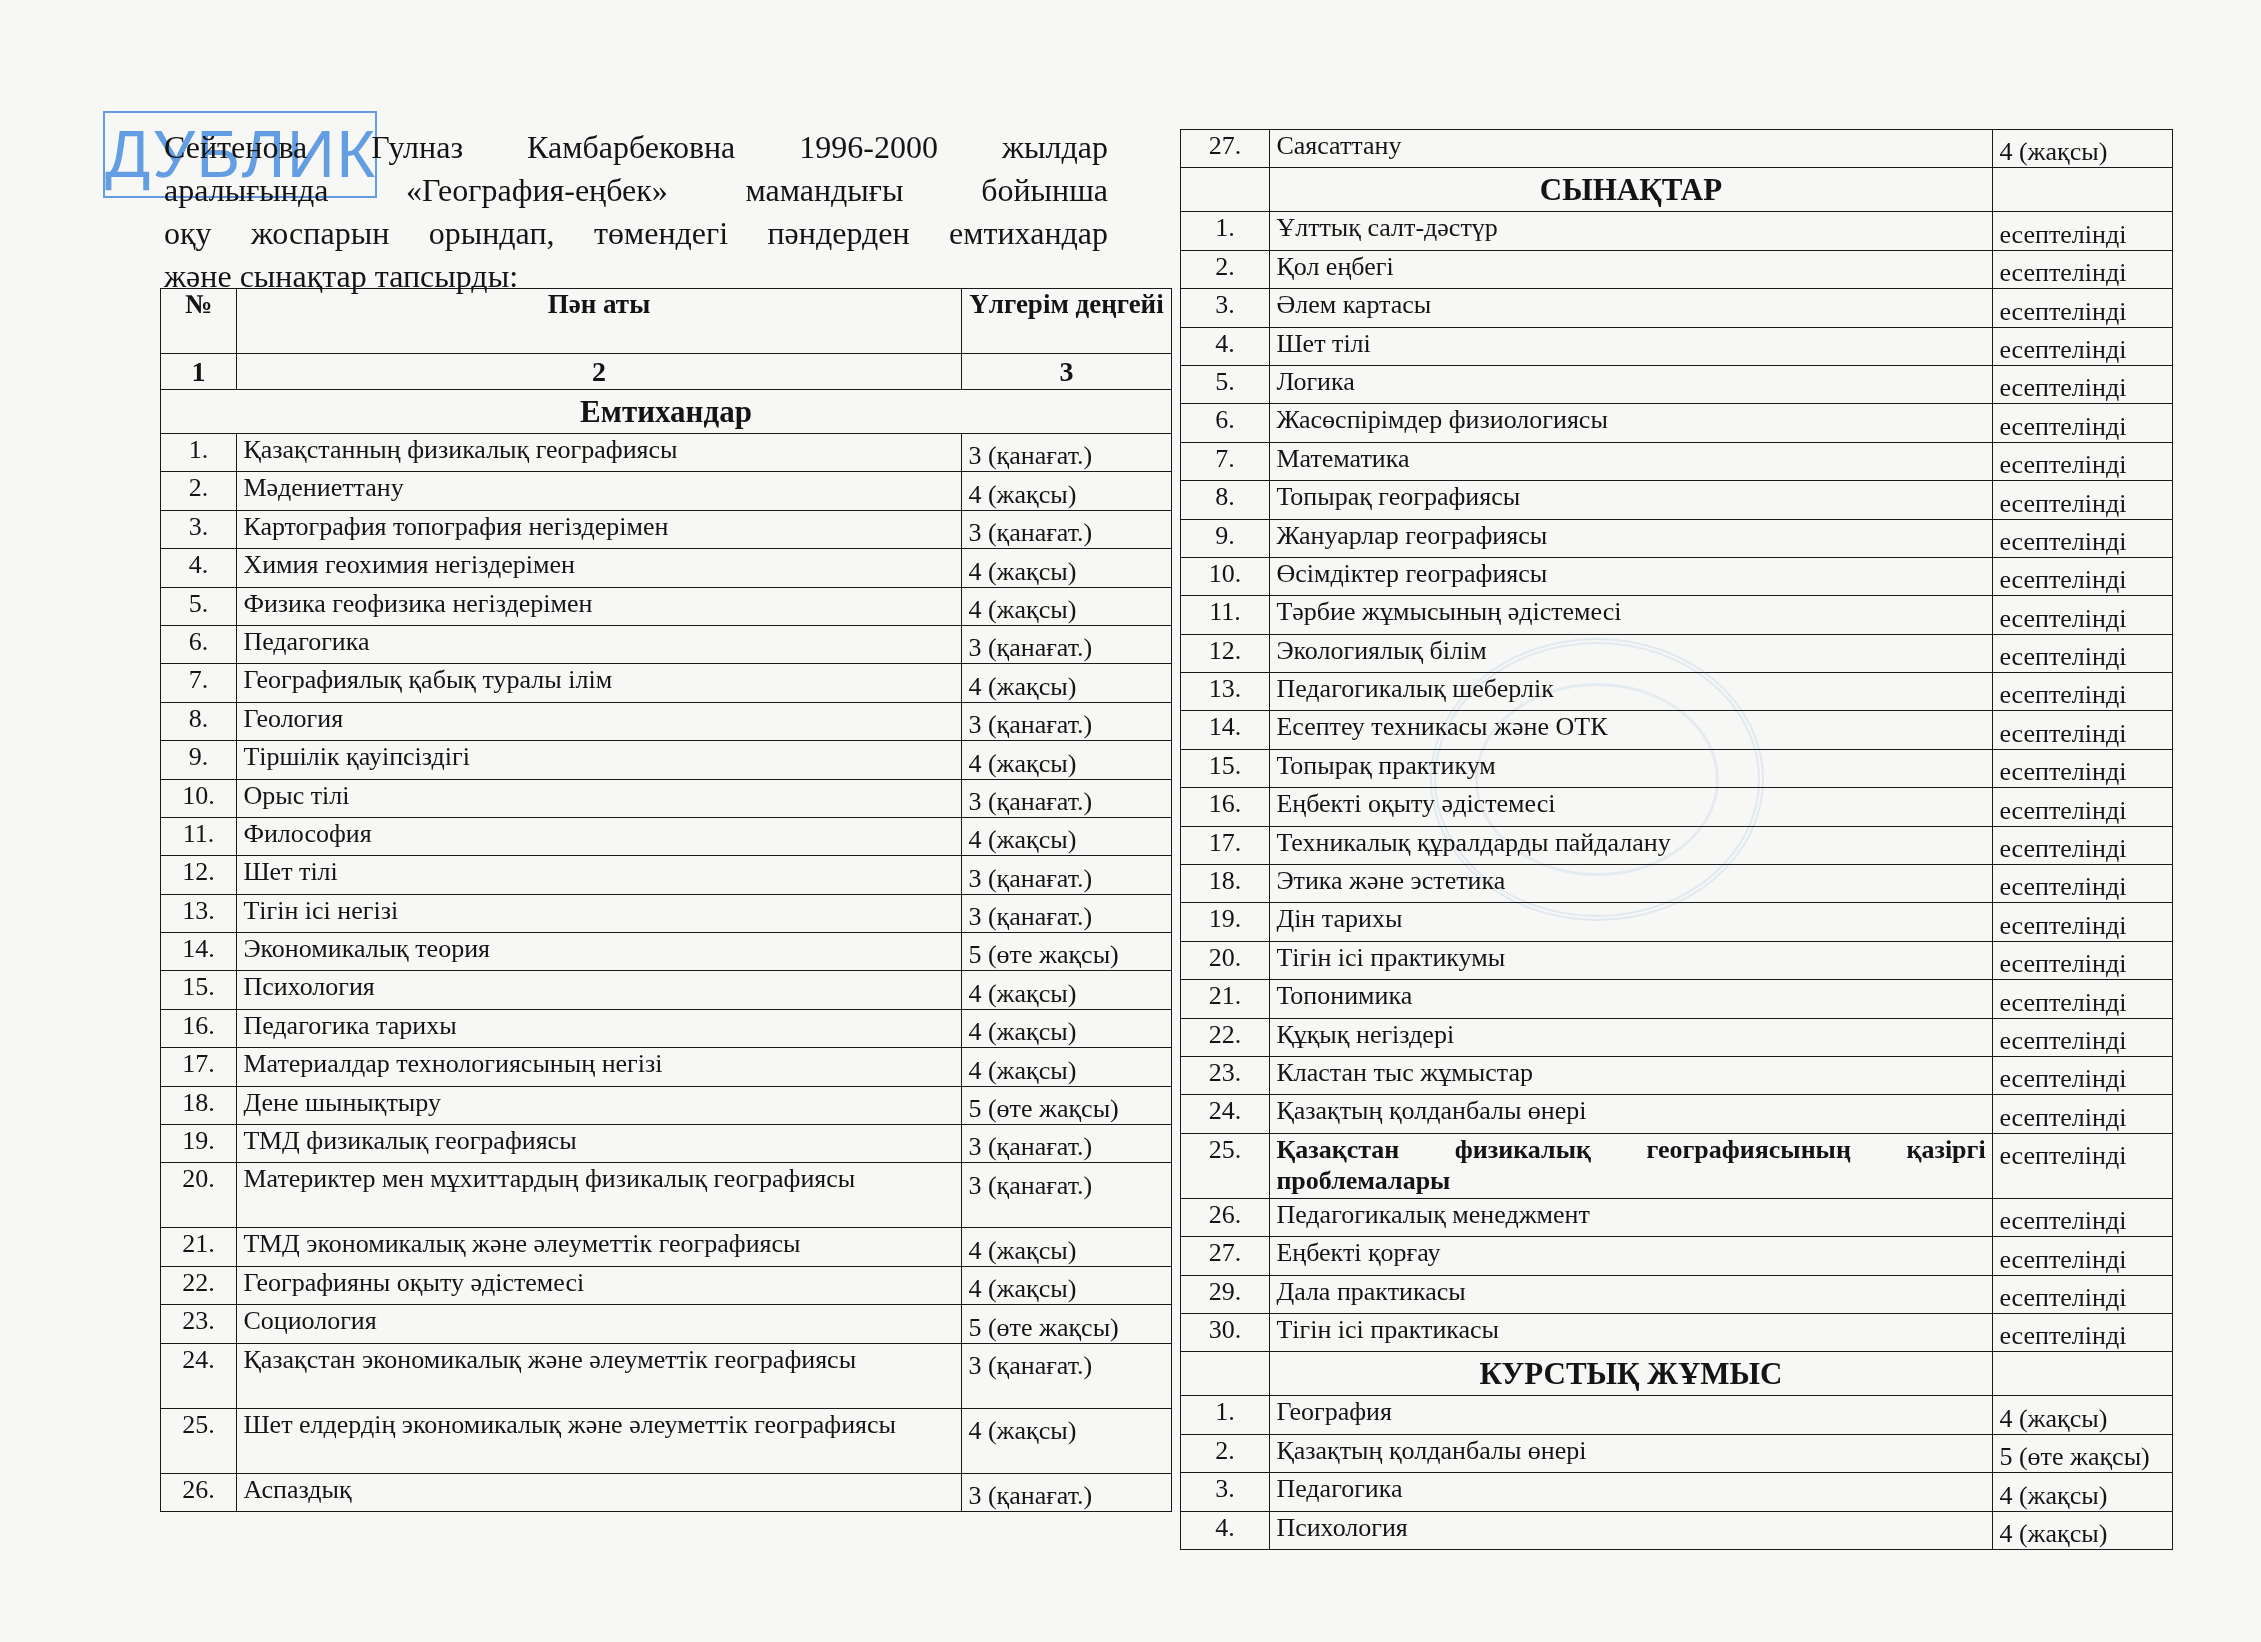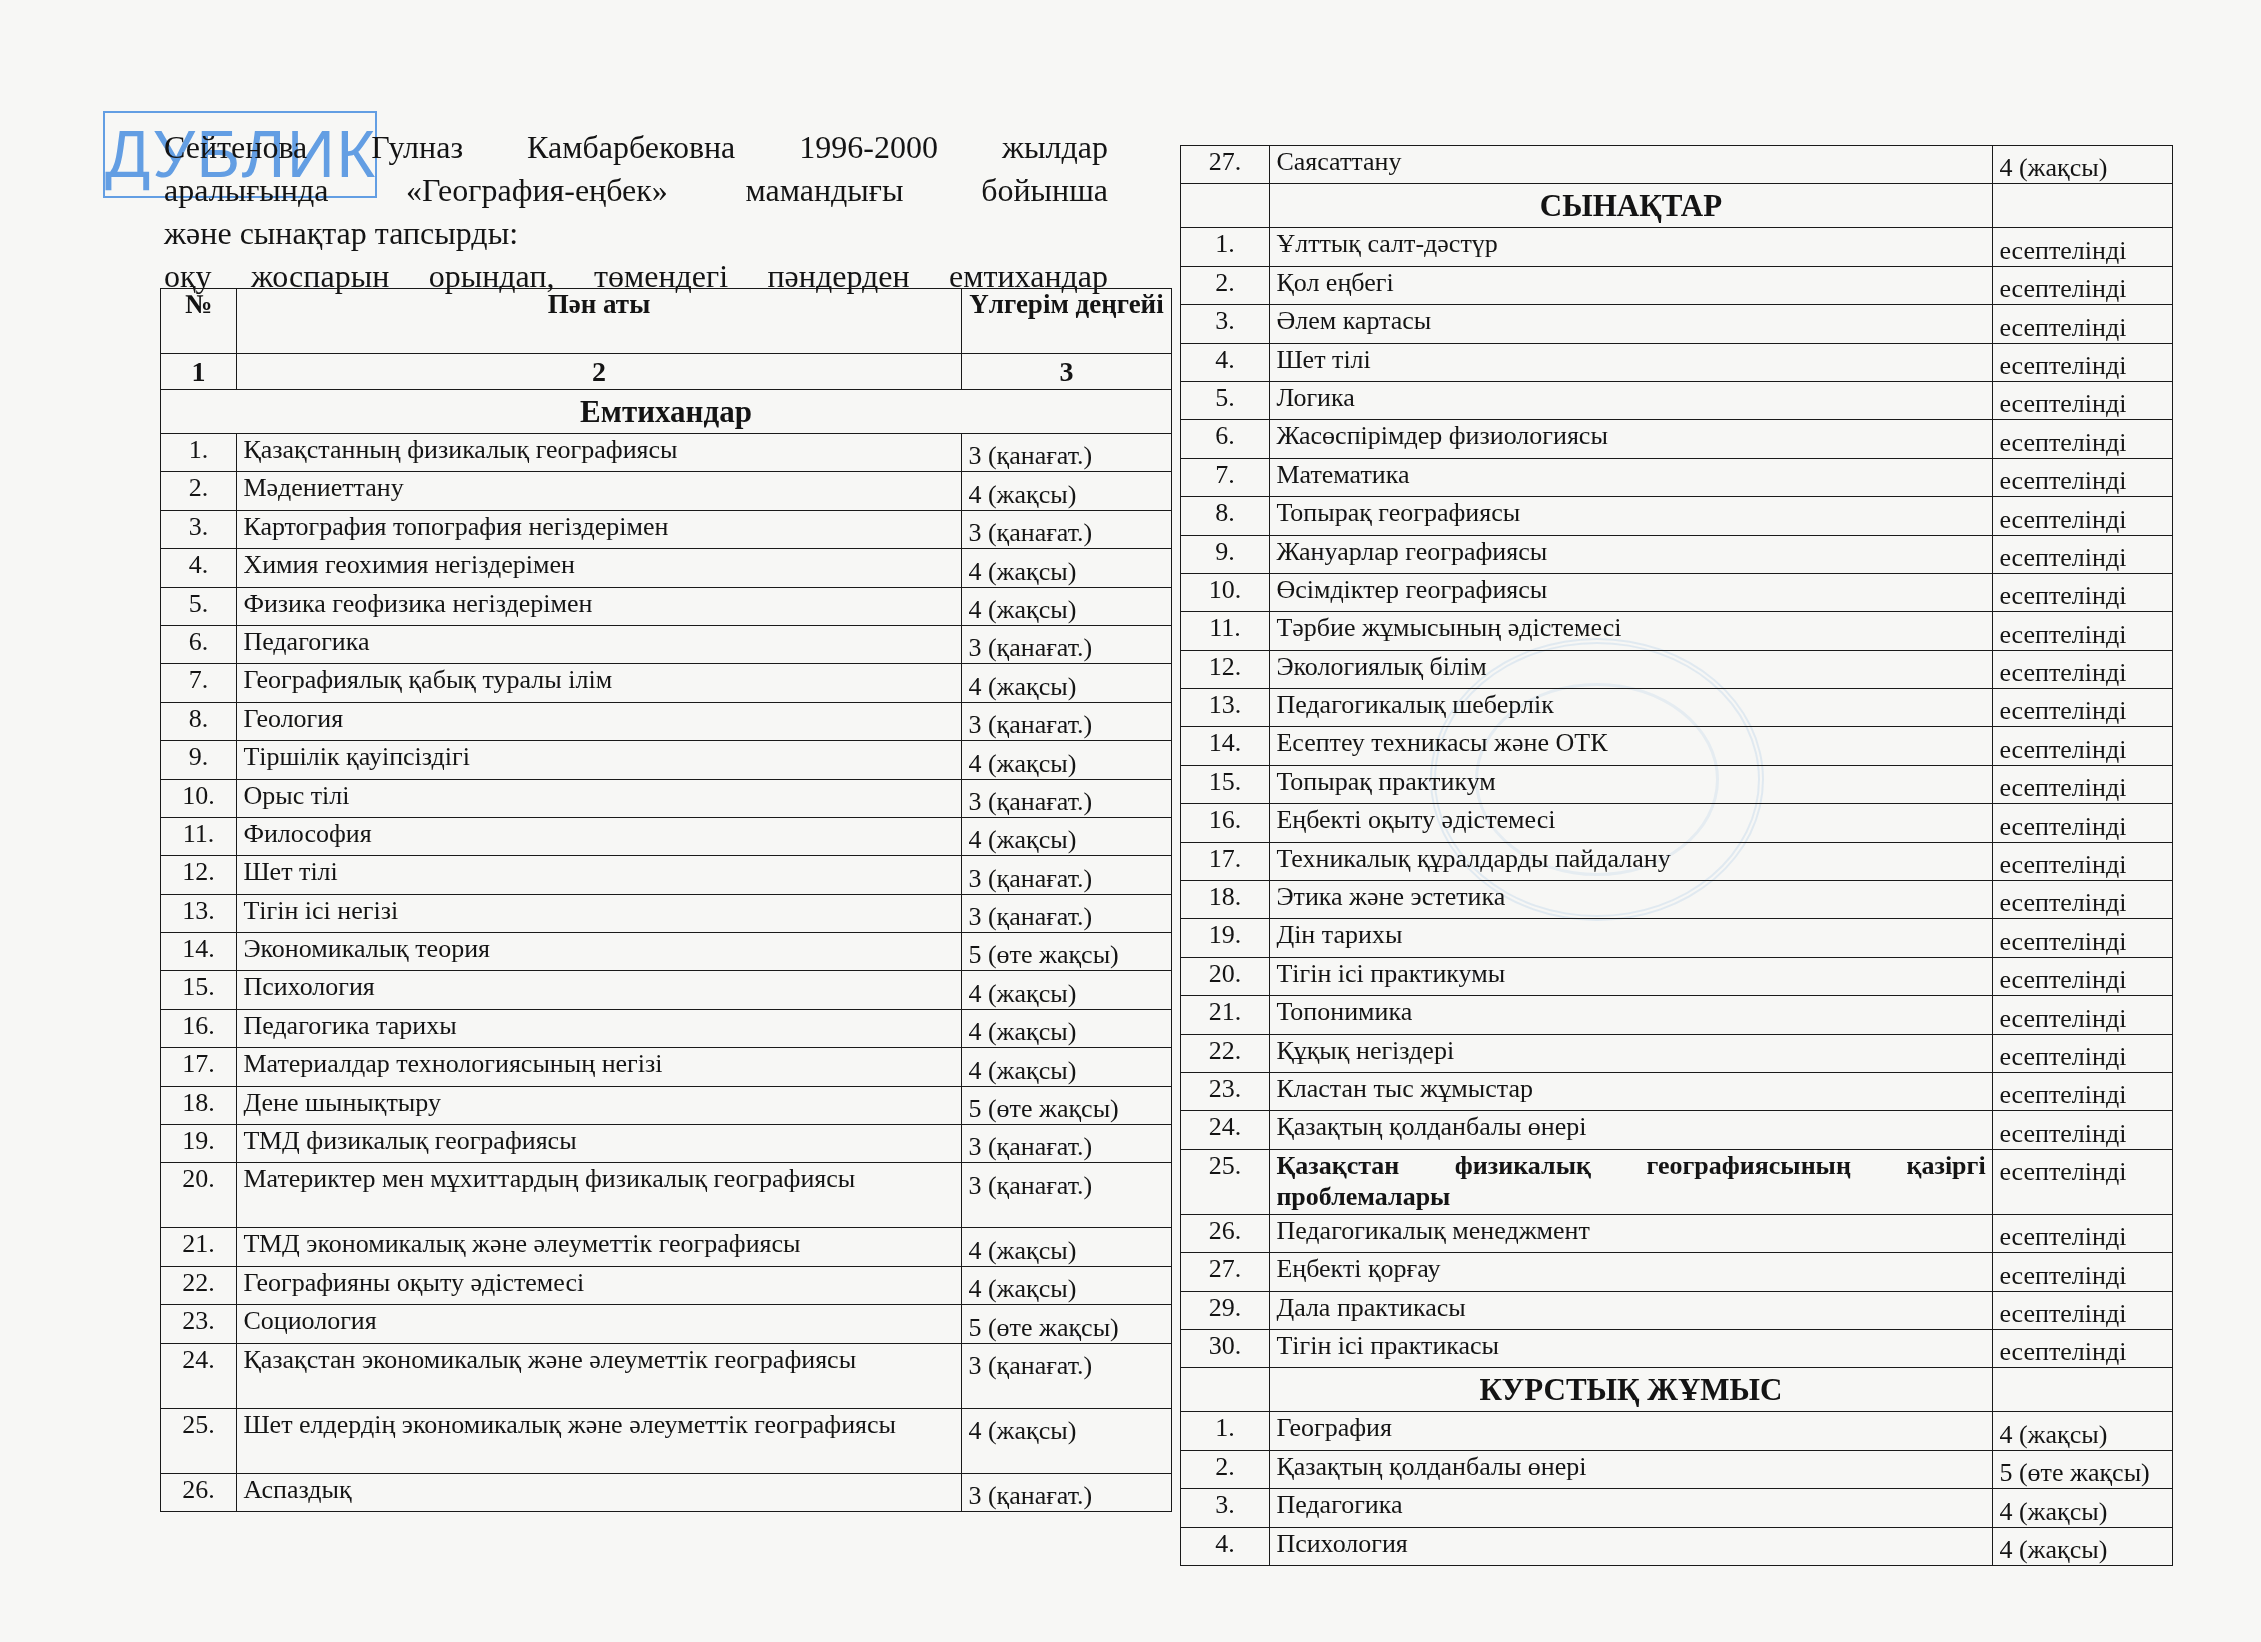--- a/index.html
+++ b/index.html
@@ -55,21 +55,21 @@
   td.grade span { display: block; padding-top: 6.4px; }
   tr.section td { text-align: center; font-weight: bold; font-size: 31px; height: 43px; vertical-align: middle; }
   tr.idx td { text-align: center; font-weight: bold; font-size: 28px; height: 35px; vertical-align: middle; }
   td.justify { text-align: justify; text-align-last: left; font-weight: bold; }
 
   #left-table { left: 160px; top: 288px; width: 1011px; }
   #left-table col.c1 { width: 76px; }
   #left-table col.c2 { width: 725px; }
   #left-table col.c3 { width: 210px; }
 
-  #right-table { left: 1180px; top: 129px; width: 992px; margin-top: 16px; }
+  #right-table { left: 1180px; top: 129px; width: 992px; }
   #right-table col.c1 { width: 89px; }
   #right-table col.c2 { width: 723px; }
   #right-table col.c3 { width: 180px; }
 
   tr.row td { height: 32px; }
   tr.row2 td { height: 64px; }
 </style>
 </head>
 <body>
 
@@ -77,22 +77,22 @@
 
   <div class="seal"></div>
 
   <div class="stamp">
     <span>ДУБЛИКАТ</span>
   </div>
 
   <div class="intro">
     <span class="line j"><b>Сейтенова Гулназ Камбарбековна</b> <span>1996-2000 жылдар</span></span>
     <span class="line j">аралығында «География-еңбек» мамандығы бойынша</span>
+    <span class="line j">оқу жоспарын орындап, төмендегі пәндерден емтихандар</span>
     <span class="line">және сынақтар тапсырды:</span>
-    <span class="line j">оқу жоспарын орындап, төмендегі пәндерден емтихандар</span>
   </div>
 
   <table class="grid" id="left-table">
     <colgroup>
         <col class="c1">
         <col class="c2">
         <col class="c3">
       </colgroup>
     <tbody id="left-body">
       <tr>

